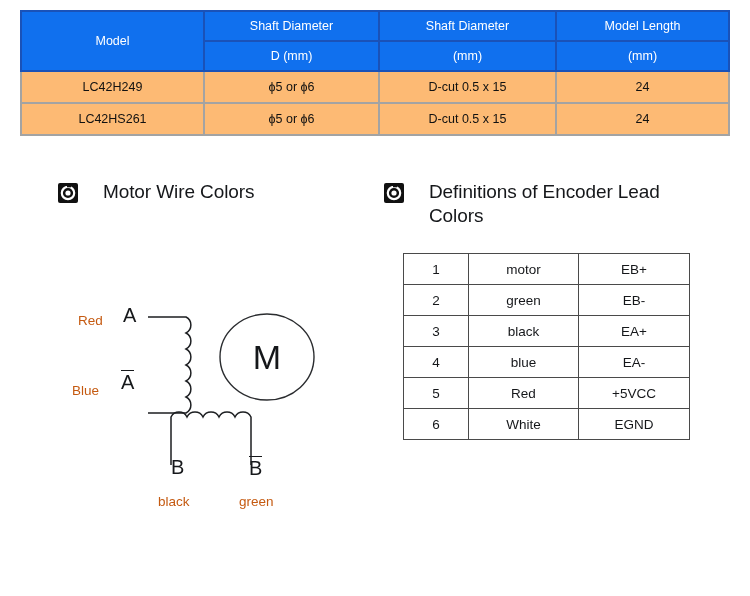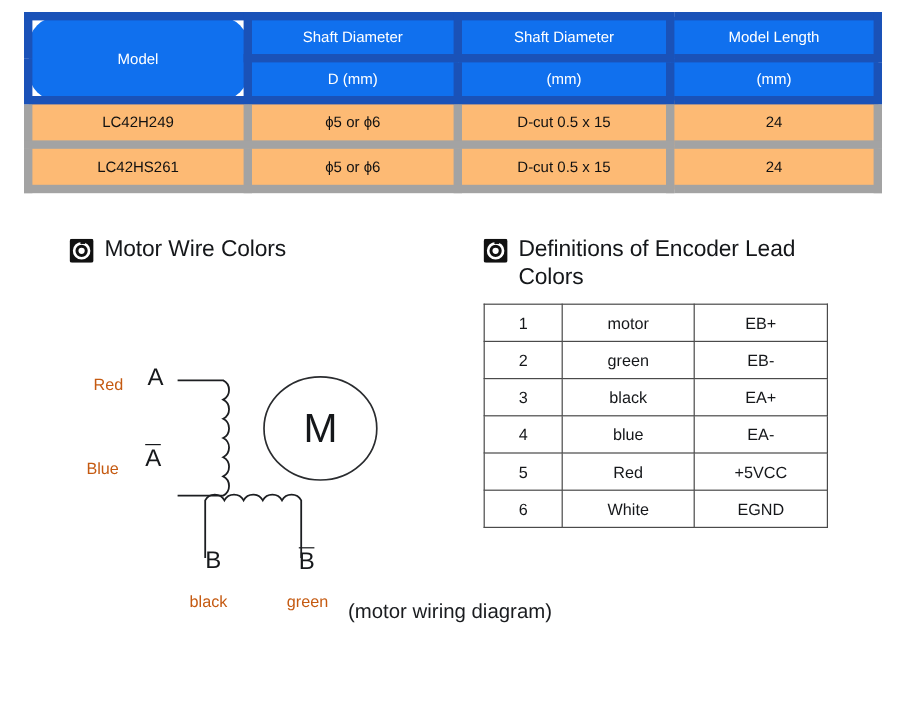--- a/index.html
+++ b/index.html
@@ -20,36 +20,35 @@
   .spec-table {
     position: absolute;
     left: 20px;
     top: 10px;
     width: 708px;
     border-collapse: collapse;
     table-layout: fixed;
   }
   .spec-table th,
   .spec-table td {
-    border: 7px solid #a3a3a3;
+    border: 2px solid #a3a3a3;
     text-align: center;
     vertical-align: middle;
     font-size: 12.5px;
     padding: 0;
   }
   .spec-table th {
     background: #1070EE;
     color: #ffffff;
     font-weight: normal;
     height: 28px;
     border-color: #1a52b8;
   }
   .spec-table th.model-head {
     height: 56px;
-    border-radius: 24px;
   }
   .spec-table td {
     height: 30px;
     background: #fdba74;
     color: #111111;
   }
   .col-model  { width: 183px; }
   .col-dia    { width: 175px; }
   .col-ext    { width: 177px; }
   .col-len    { width: 173px; }
@@ -61,25 +60,24 @@
     top: 160px;
     width: 750px;
     height: 436px;
   }
 
   
   .section-head {
     position: absolute;
     display: flex;
     align-items: flex-start;
-    gap: 9px;
-    margin-top: 16px;
+    gap: 25px;
   }
   .head-motor { left: 58px; top: 20px; width: 300px; }
-  .head-encoder { left: 403px; top: 20px; width: 300px; justify-content: center; }
+  .head-encoder { left: 384px; top: 20px; width: 300px; justify-content: center; }
 
   .bullseye-icon {
     flex: 0 0 auto;
     width: 20px;
     height: 20px;
     margin-top: 3px;
   }
   .section-title {
     font-size: 19px;
     line-height: 24px;
@@ -309,14 +307,13 @@
         <td>+5VCC</td>
       </tr>
       <tr>
         <td>6</td>
         <td>White</td>
         <td>EGND</td>
       </tr>
     </tbody>
   </table>
 
-  <div class="caption">(motor wiring diagram)</div>
 </div>
 
 </body></html>

